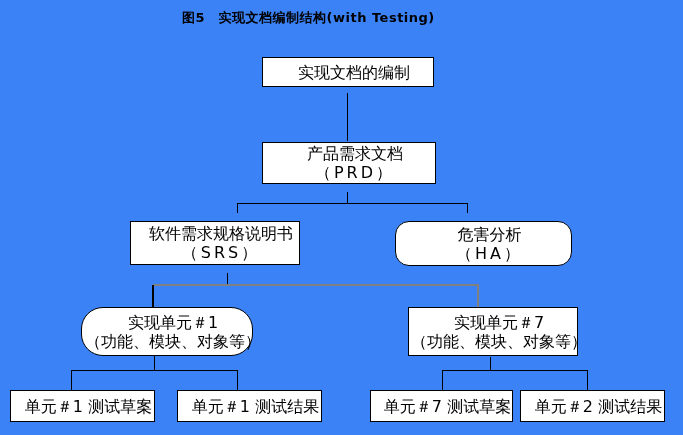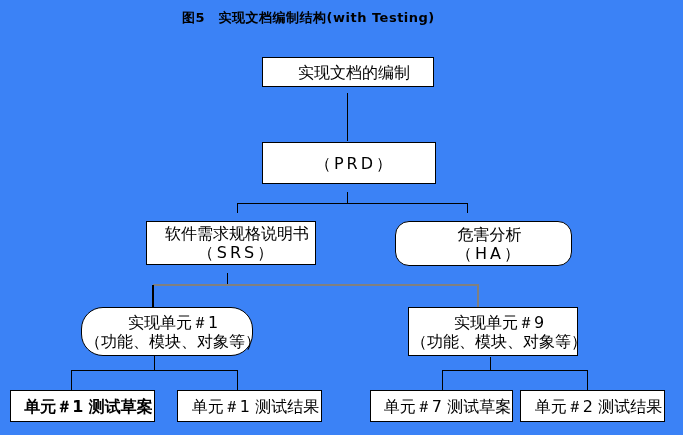--- a/index.html
+++ b/index.html
@@ -25,25 +25,25 @@
     align-items:center;justify-content:center;
     text-align:center;
     font-size:16px;line-height:19px;
     white-space:nowrap;
     padding-left:12px;
   }
   .acronym{letter-spacing:3px;}
   
   #n-root {left:262px;top:57px; width:172px;height:30px;}
   #n-prd  {left:262px;top:142px;width:174px;height:42px;}
-  #n-srs  {left:130px;top:221px;width:170px;height:44px;margin-left:16px;}
+  #n-srs  {left:130px;top:221px;width:170px;height:44px;}
   #n-ha   {left:395px;top:221px;width:177px;height:45px;border-radius:14px;}
   #n-u1   {left:81px; top:307px;width:172px;height:49px;border-radius:22px;}
   #n-u2   {left:408px;top:307px;width:170px;height:49px;}
-  #n-t1d  {left:10px; top:390px;width:145px;height:32px;font-weight:bold;}
+  #n-t1d  {left:10px; top:390px;width:145px;height:32px;}
   #n-t1r  {left:177px;top:390px;width:145px;height:32px;text-align:center;}
   #n-t2d  {left:370px;top:390px;width:143px;height:32px;}
   #n-t2r  {left:520px;top:390px;width:145px;height:32px;}
   svg.connectors{position:absolute;left:0;top:0;}
 </style>
 </head>
 <body>
 
 <div id="stage">
 
@@ -72,40 +72,41 @@
     <line x1="442" y1="370" x2="587" y2="370" stroke="#000" stroke-width="1"></line>
     <line x1="442" y1="370" x2="442" y2="390" stroke="#000" stroke-width="1"></line>
     <line x1="587" y1="370" x2="587" y2="390" stroke="#000" stroke-width="1"></line>
   </svg>
 
   <div class="node" id="n-root">
     <span>实现文档的编制</span>
   </div>
 
   <div class="node" id="n-prd">
+    <span>产品需求文档</span>
     <span class="acronym">（PRD）</span>
   </div>
 
   <div class="node" id="n-srs">
     <span>软件需求规格说明书</span>
     <span class="acronym">（SRS）</span>
   </div>
 
   <div class="node" id="n-ha">
     <span>危害分析</span>
     <span class="acronym">（HA）</span>
   </div>
 
   <div class="node" id="n-u1">
     <span>实现单元＃1</span>
     <span>（功能、模块、对象等）</span>
   </div>
 
   <div class="node" id="n-u2">
-    <span>实现单元＃9</span>
+    <span>实现单元＃7</span>
     <span>（功能、模块、对象等）</span>
   </div>
 
   <div class="node" id="n-t1d">
     <span>单元＃1 测试草案</span>
   </div>
 
   <div class="node" id="n-t1r">
     <span>单元＃1 测试结果</span>
   </div>

